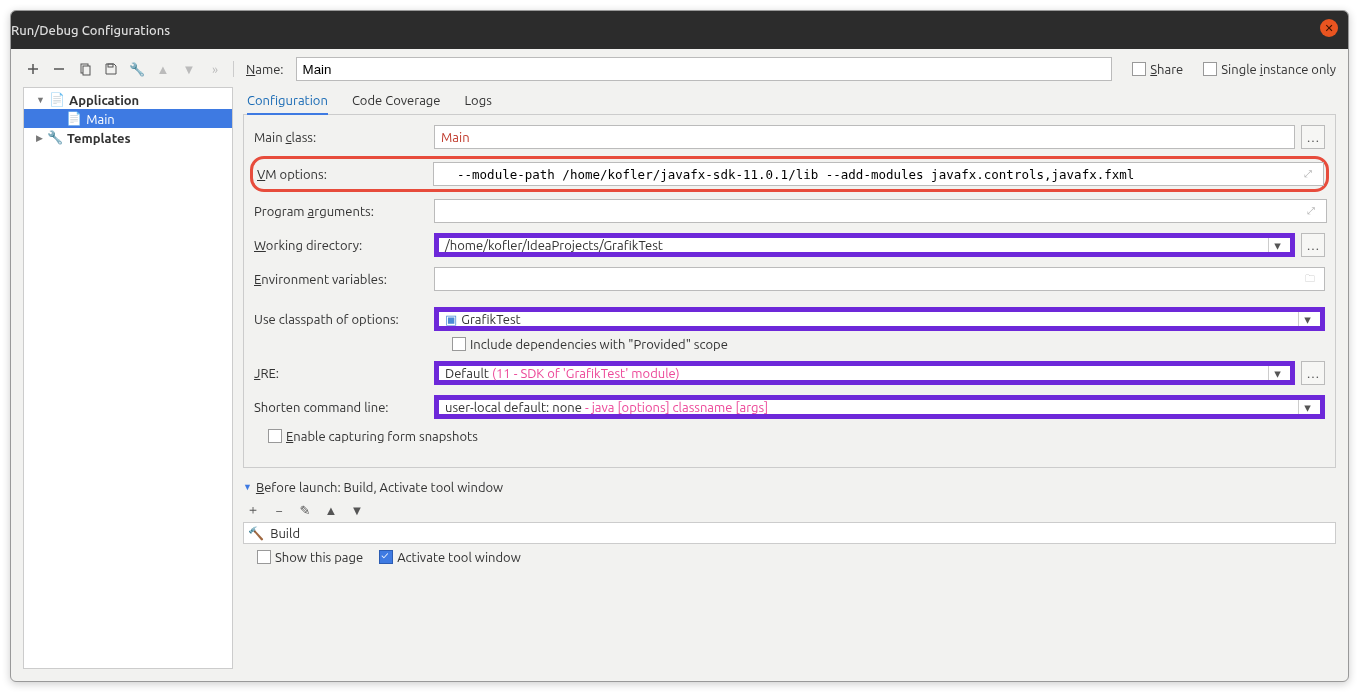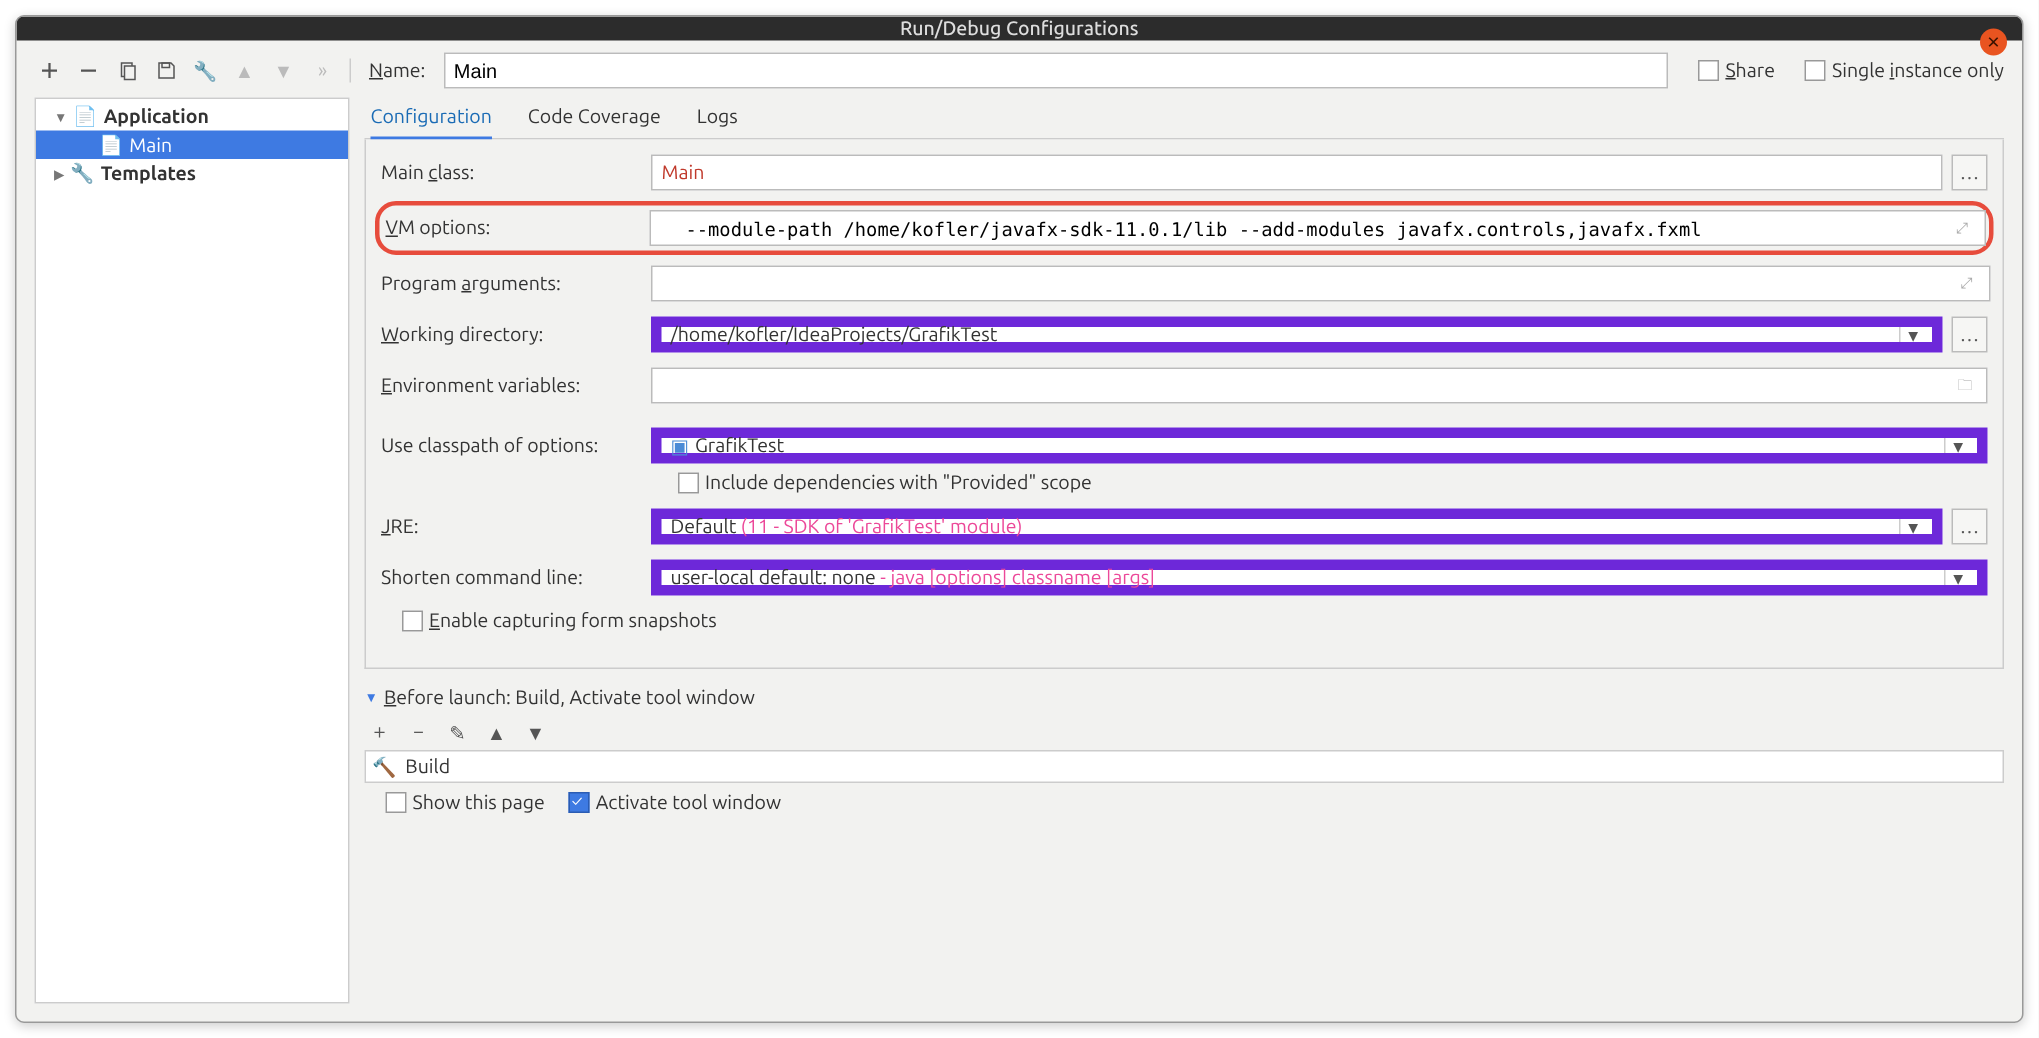--- a/index.html
+++ b/index.html
@@ -17,24 +17,23 @@
   border-radius: 6px;
   overflow: hidden;
   box-shadow: 0 2px 8px rgba(0,0,0,0.2);
   display: flex;
   flex-direction: column;
   background: #f2f2f0;
 }
 .titlebar {
   background: #2c2c2c;
   color: #ddd;
-  height: 16px;
-  display: flex;
-  align-items: center;
-  justify-content: center;
+  height: 38px;
+  display: flex;
+  align-items: center;
   position: relative;
   font-weight: 500;
 }
 .close-btn {
   position: absolute;
   right: 10px;
   top: 8px;
   width: 18px;
   height: 18px;
   border-radius: 50%;
@@ -165,21 +164,21 @@
   background: #fff;
   padding: 0 6px;
   font-family: inherit;
   font-size: 13px;
 }
 .txt.mono { font-family: "DejaVu Sans Mono", monospace; font-size: 12.5px; padding-left: 23px; }
 .txt.red { color: #c0392b; }
 .sel-box {
   flex: 1;
   height: 24px;
-  border: 7px solid #6d28d9;
+  border: 5px solid #6d28d9;
   background: #fff;
   display: flex;
   align-items: center;
   padding: 0 6px;
   gap: 4px;
 }
 .sel-box .drop {
   width: 18px;
   display: flex;
   justify-content: center;

